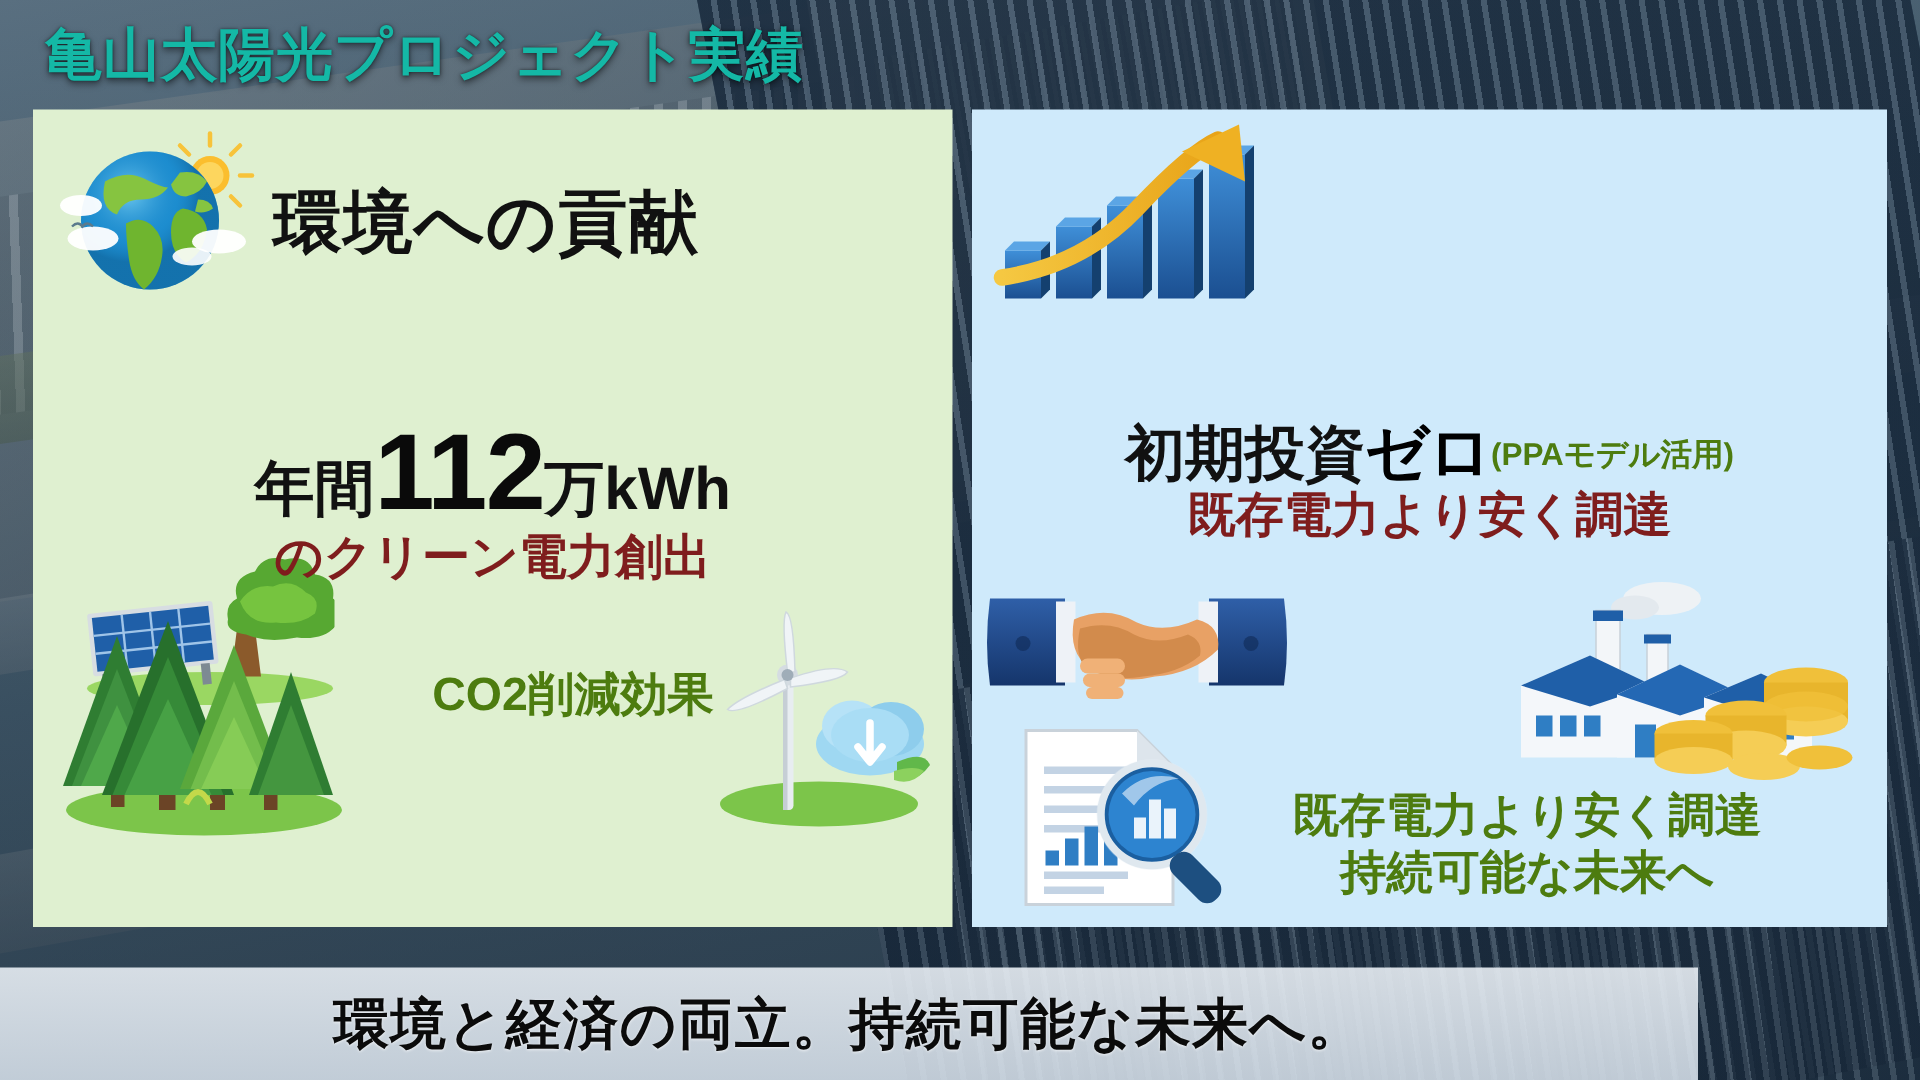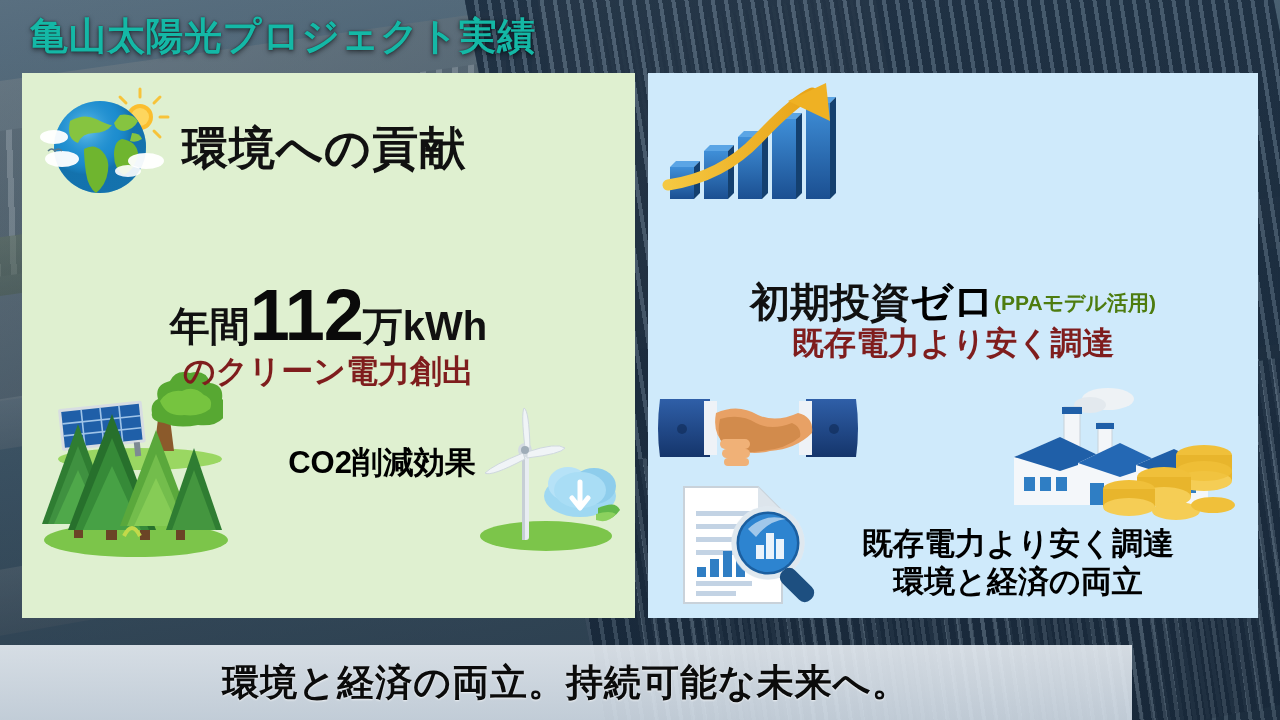--- a/index.html
+++ b/index.html
@@ -120,21 +120,21 @@
 
   #env-stat  { position:absolute; left:0; top:178px; width:100%; }
   #econ-stat { position:absolute; left:0; top:180px; width:100%; }
   #econ-stat .stat-line1 { font-size:40px; }
   #econ-stat .stat-zero { font-size:42px; font-weight:bold; letter-spacing:-1px; }
 
   
   #env-bottom  { position:absolute; left:0; bottom:6px; width:100%; height:210px; }
 
   .caption-2line {
-    font-size:31px; font-weight:bold; color:#000000; line-height:1.22;
+    font-size:31px; font-weight:bold; color:#4d7c0f; line-height:1.22;
     text-align:center; white-space:nowrap;
   }
 
   
   #footer-band {
     position:absolute; left:0; top:645px; width:1132px; height:75px;
     background:linear-gradient(180deg,rgba(232,238,244,.90),rgba(214,224,234,.88));
     display:flex; align-items:center; justify-content:center;
   }
   #footer-text {
@@ -451,19 +451,19 @@
         <ellipse cx="131" cy="122" rx="26" ry="9" fill="#f5cd55"></ellipse>
 
         <ellipse cx="178" cy="126" rx="24" ry="9" fill="#f5cd55"></ellipse>
         <ellipse cx="215" cy="120" rx="22" ry="8" fill="#f0c03a"></ellipse>
       </g>
     </svg>
   </span>
 
   <div class="abs caption-2line" style="left:175px; top:452px; width:390px;">
     <div>既存電力より安く調達</div>
-    <div>環境と経済の両立</div>
+    <div>持続可能な未来へ</div>
   </div>
 </div>
 
 <div id="footer-band">
   <div id="footer-text">環境と経済の両立。持続可能な未来へ。</div>
 </div>
 
 </body></html>

